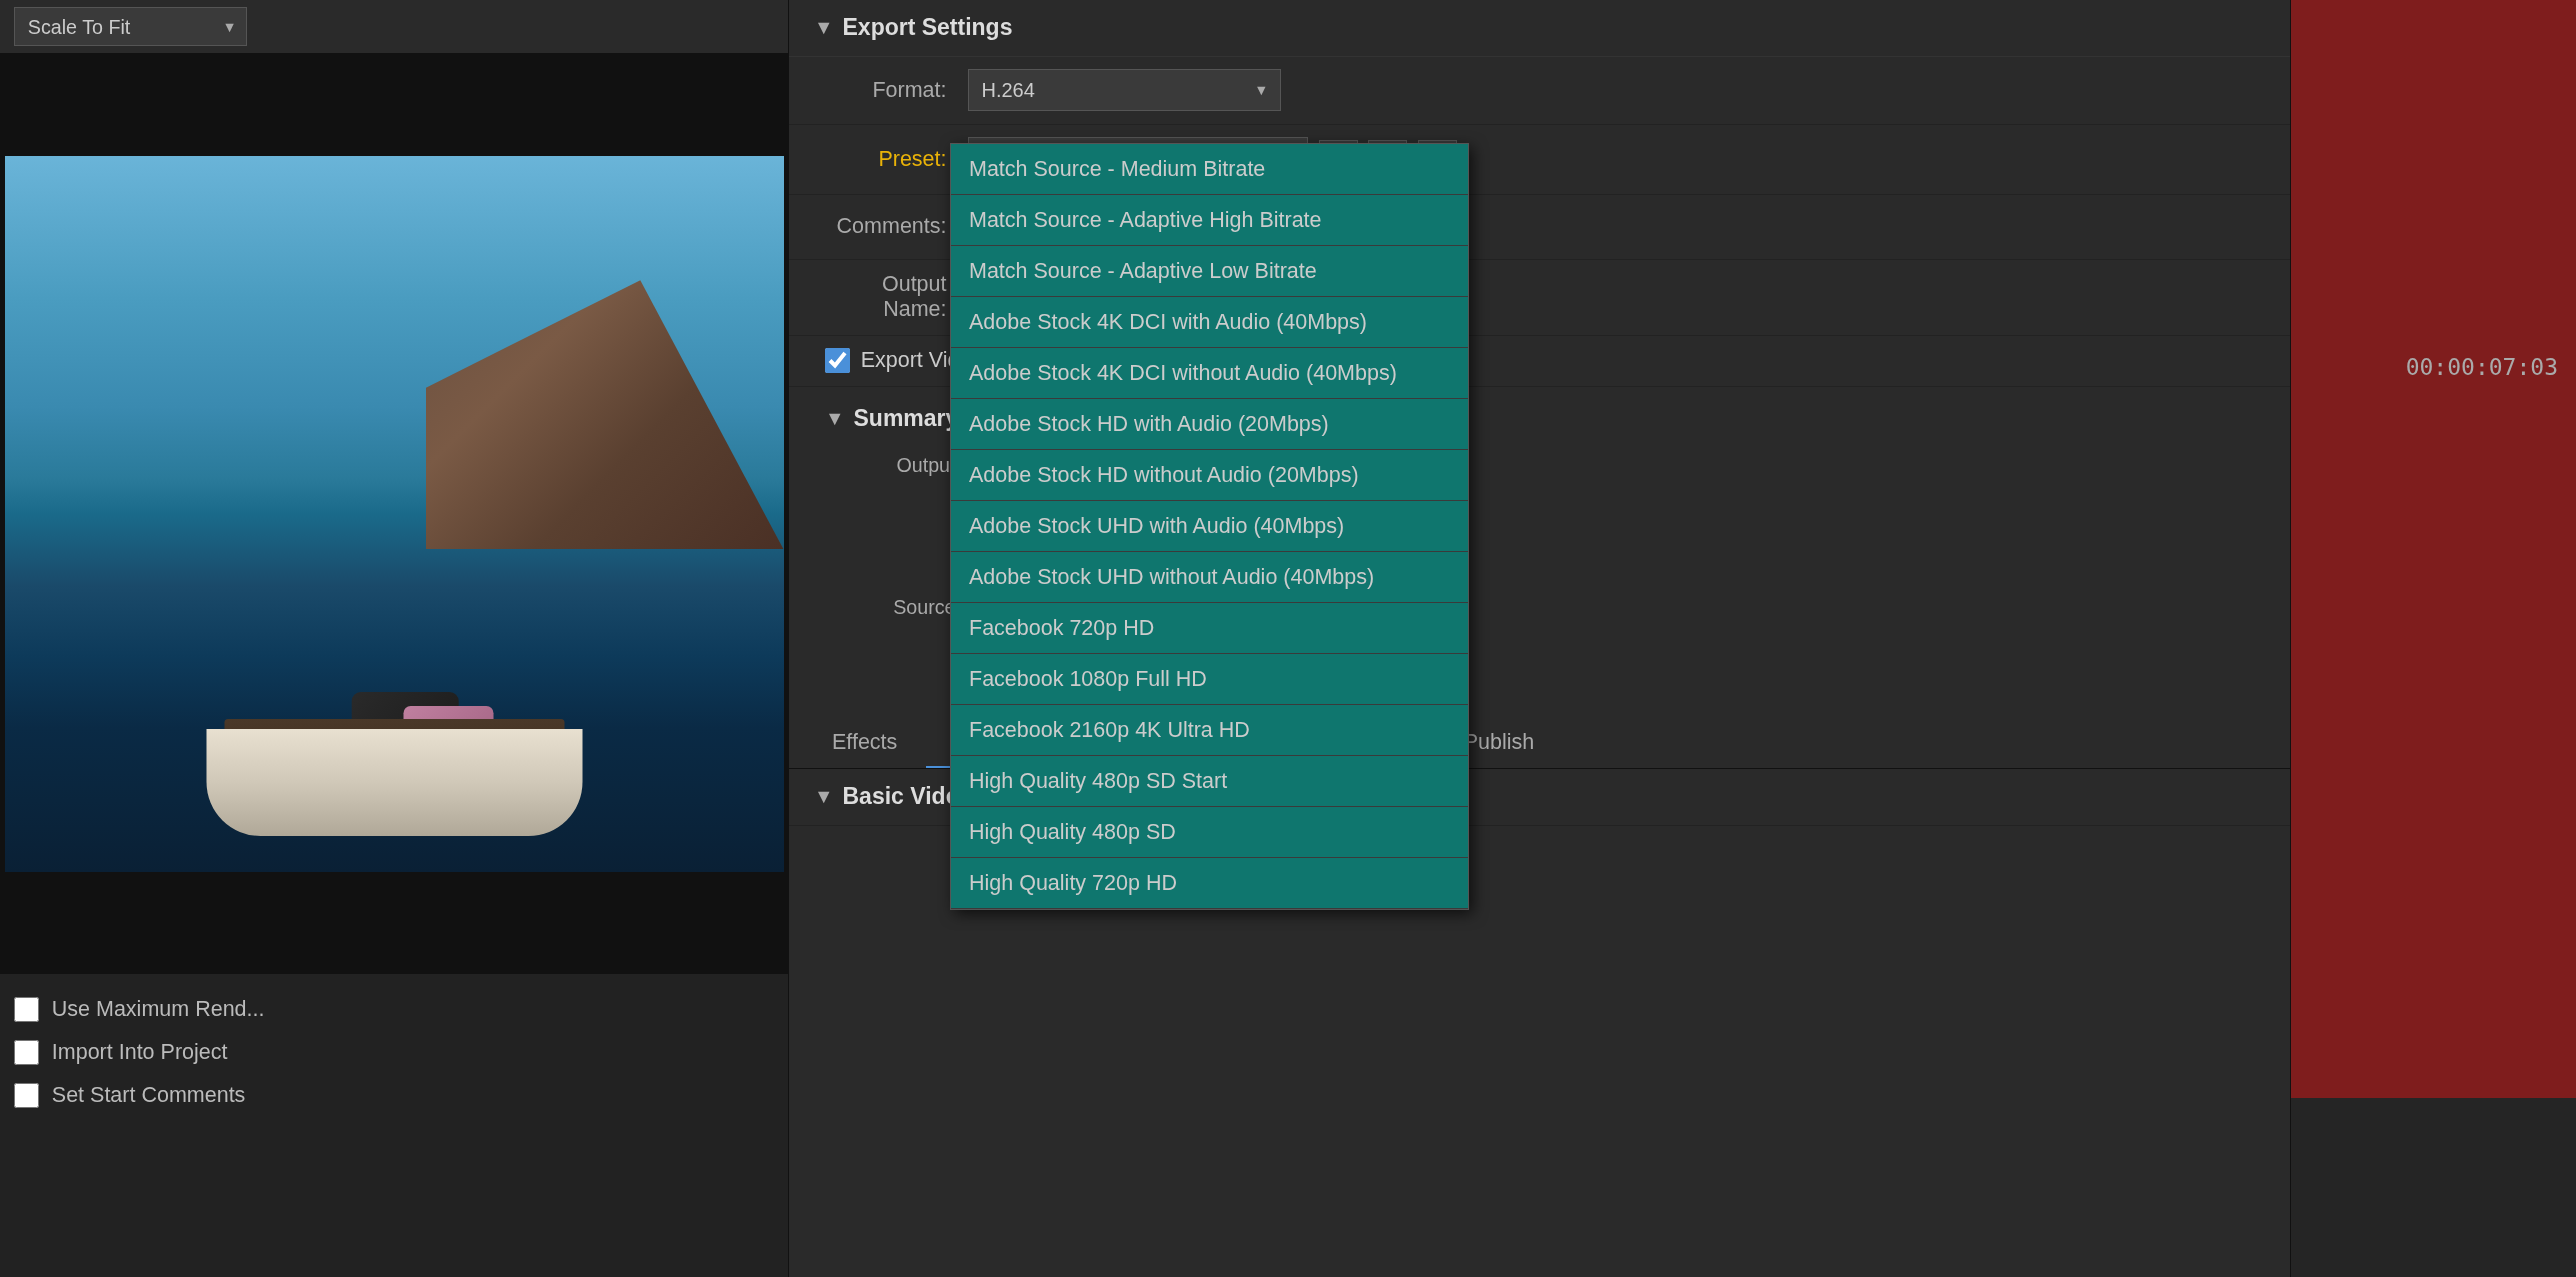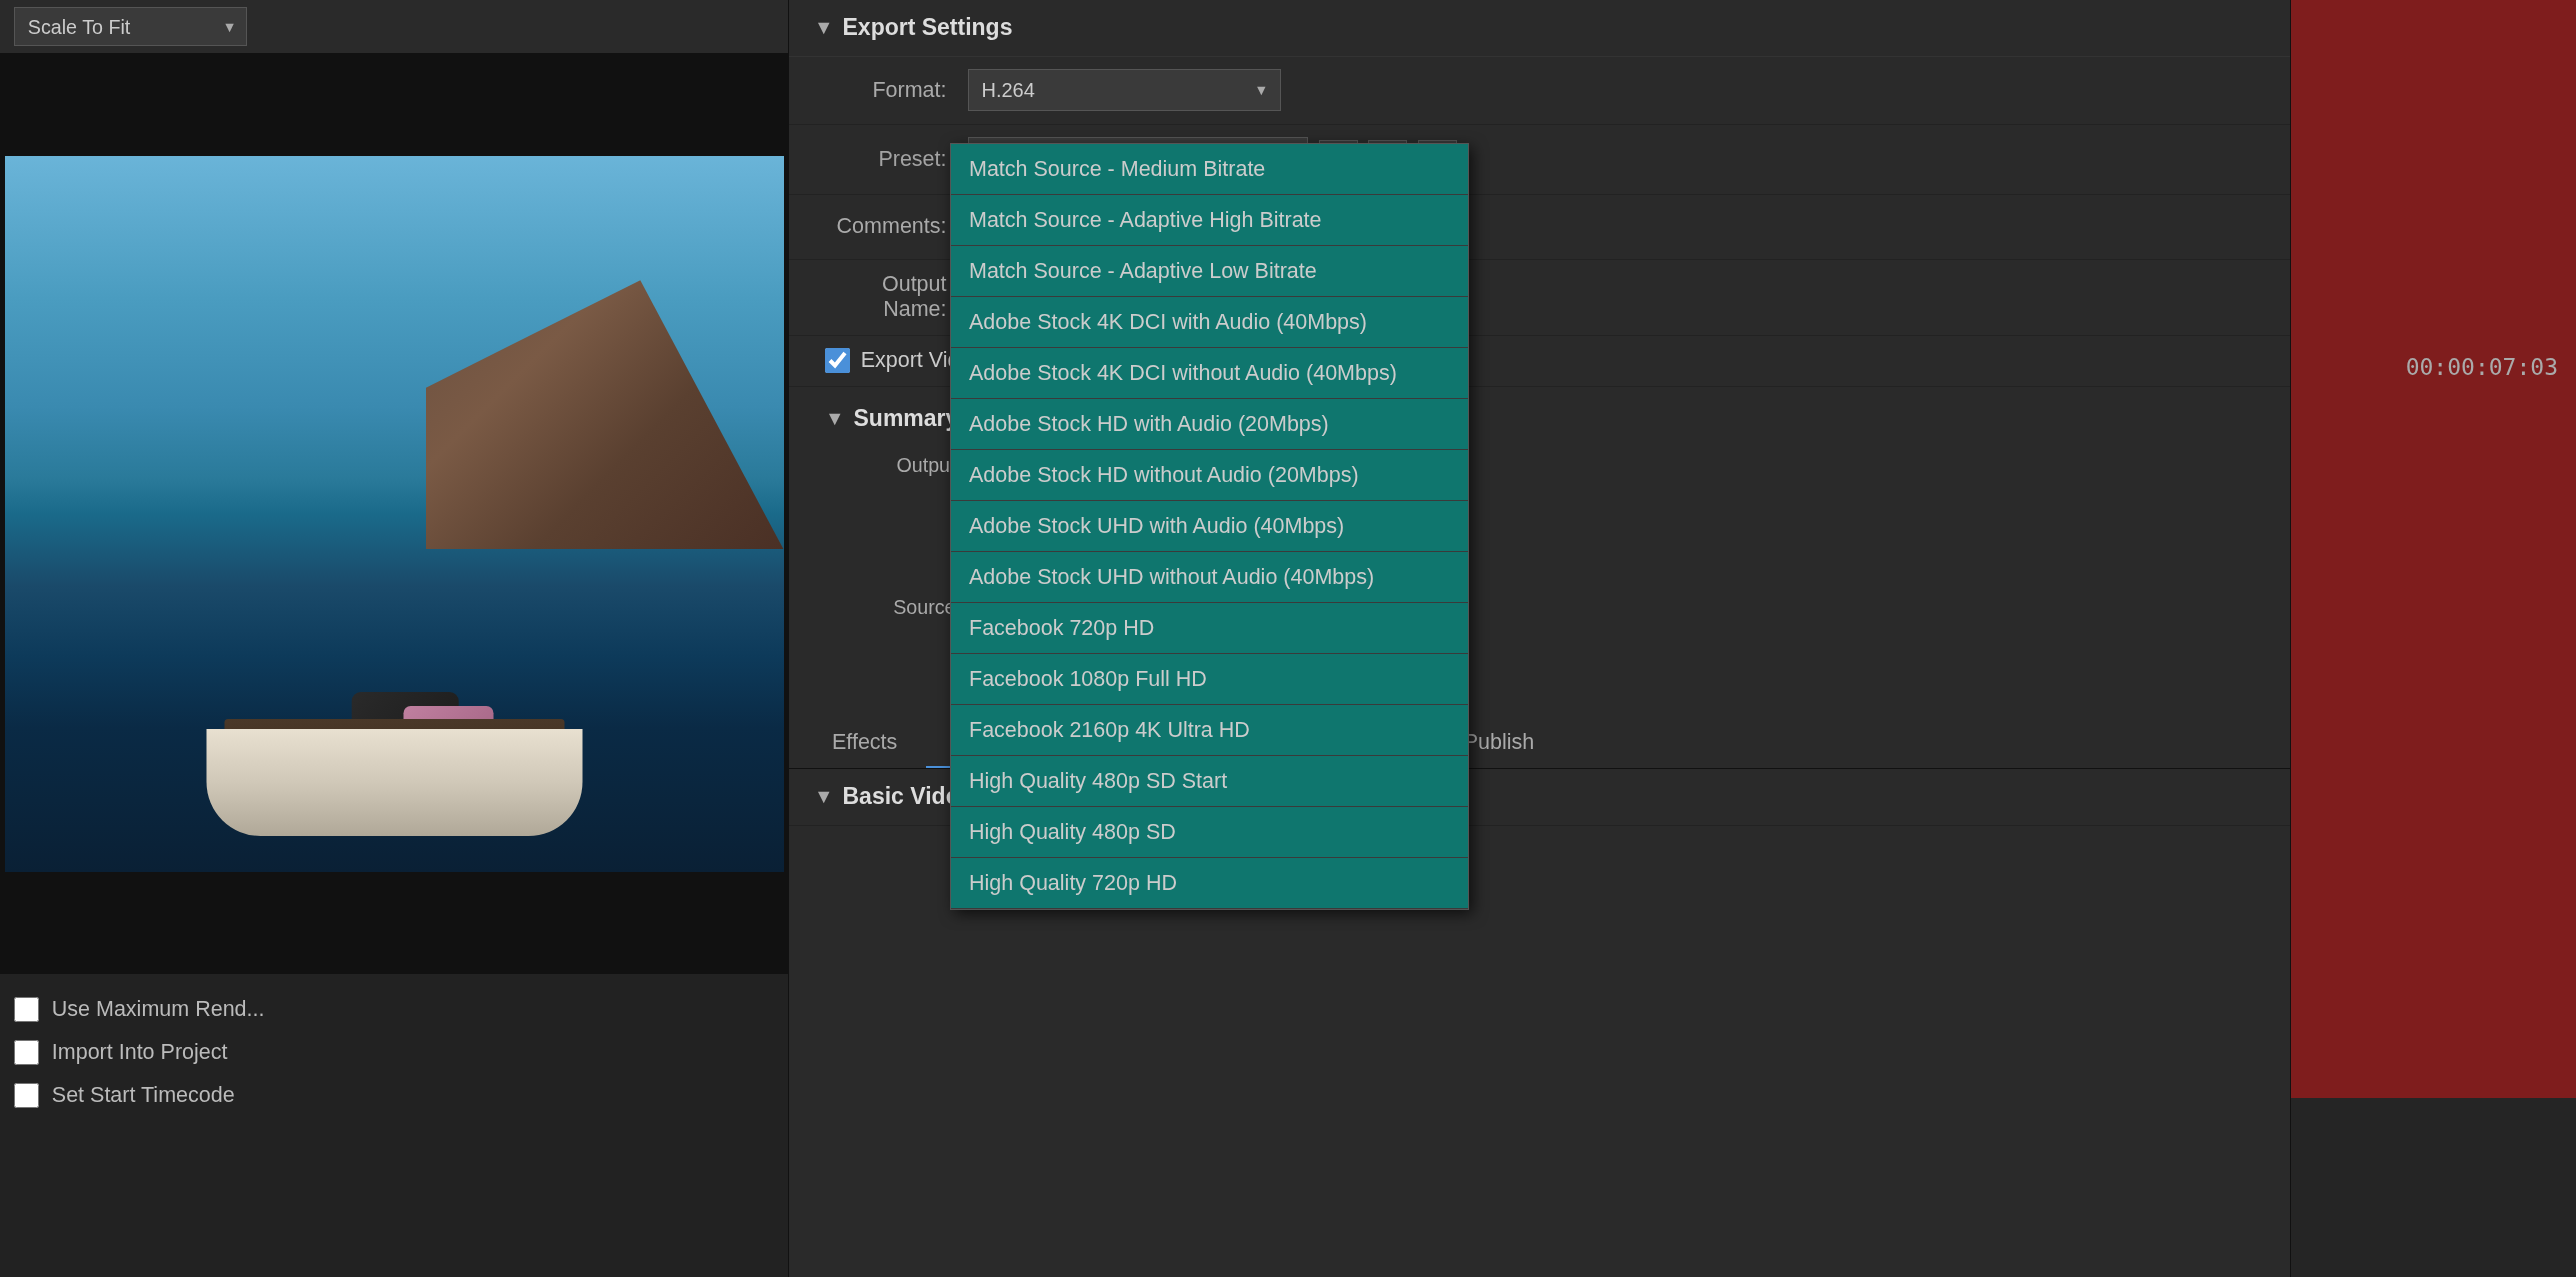--- a/index.html
+++ b/index.html
@@ -245,21 +245,21 @@
     .preset-row {
       display: flex;
       align-items: center;
       padding: 12.5px 36px;
       border-bottom: 0.9px solid #222;
       position: relative;
     }
 
     .preset-label {
       width: 143px;
-      color: #a3a3a3;
+      color: #eab308;
       font-size: 21.5px;
       text-align: right;
       padding-right: 21.5px;
     }
 
     .preset-dropdown-container {
       position: relative;
       display: flex;
       align-items: center;
       gap: 10.7px;
@@ -499,21 +499,21 @@
       <div class="bottom-checkbox-row">
         <input type="checkbox" style="">
         <span class="checkbox-label">Use Maximum Rend...</span>
       </div>
       <div class="bottom-checkbox-row">
         <input type="checkbox" style="">
         <span class="checkbox-label">Import Into Project</span>
       </div>
       <div class="bottom-checkbox-row">
         <input type="checkbox" style="">
-        <span class="checkbox-label">Set Start Timecode</span>
+        <span class="checkbox-label">Set Start Comments</span>
       </div>
     </div>
   </div>
 
   <div class="right-panel">
 
     <div class="export-settings-header">
       <span class="collapse-arrow">▼</span>
       <span class="section-title">Export Settings</span>
     </div>

